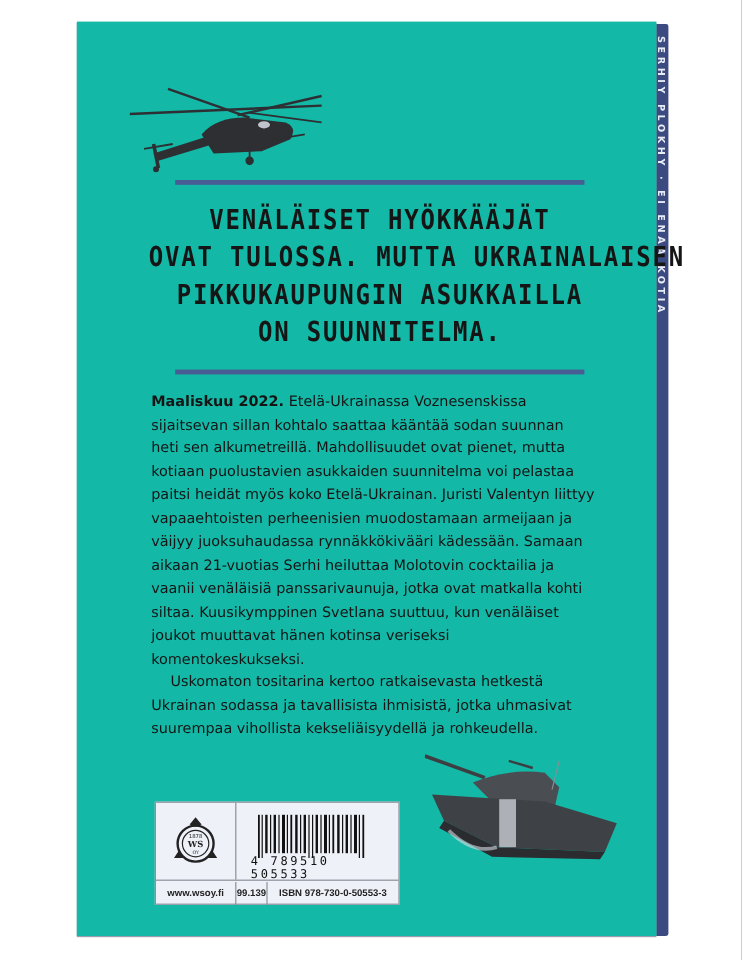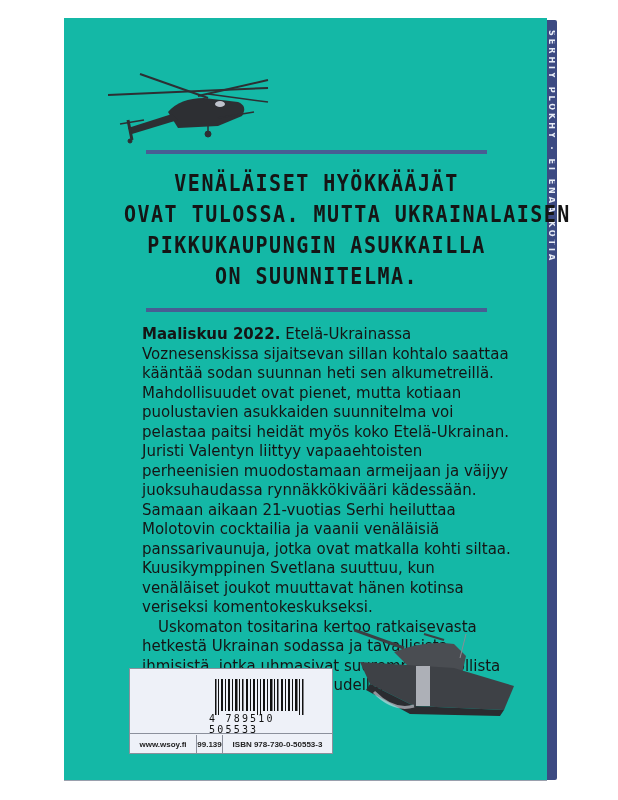--- a/index.html
+++ b/index.html
@@ -25,22 +25,22 @@
     .rule.top { top:132px; }
     .rule.bottom { top:290px; }
     .headline {
       position:absolute; left:60px; top:150px; width:385px; text-align:center;
       font-family:"DejaVu Sans Mono", monospace; font-weight:bold; font-size:20px;
       line-height:27px; color:#151515; letter-spacing:1.5px; transform:scaleY(1.15);
       transform-origin:top center;
     }
     .headline div { white-space:nowrap; }
     .body {
-      position:absolute; left:78px; top:307px; width:370px;
-      font-family:"DejaVu Sans", sans-serif; font-size:15px; line-height:19.5px; color:#151515;
+      position:absolute; left:62px; top:307px; width:370px;
+      font-family:"DejaVu Sans", sans-serif; font-size:12px; line-height:19.5px; color:#151515;
     }
     .body p { margin:0; }
     .body .lead { font-weight:bold; }
     .body .indent { text-indent:16px; }
     .tank { position:absolute; left:290px; top:604px; width:170px; height:96px; }
     .isbn-box {
       position:absolute; left:65px; top:650px; width:202px; height:84px;
       border:1px solid #8b909c; background:#eef1f8; font-family:"Liberation Sans", sans-serif;
     }
     .logo-cell { position:absolute; left:0; top:0; width:66px; height:64px; border-right:1px solid #8b909c; }
@@ -107,20 +107,32 @@
       <path d="M6 40 L100 46 L160 64 L150 88 L60 84 L16 62 Z" fill="#3e4146"></path>
       <path d="M16 62 L60 84 L150 88 L146 94 L56 92 L12 68 Z" fill="#2a2c30"></path>
       <rect x="62" y="44" width="14" height="40" fill="#c9ccd3" opacity="0.8"></rect>
       <line x1="70" y1="12" x2="90" y2="18" stroke="#3c3e42" stroke-width="2"></line>
       <line x1="112" y1="12" x2="106" y2="36" stroke="#8a8d94" stroke-width="1"></line>
       <path d="M20 70 Q40 90 60 84" stroke="#d8dbe2" stroke-width="3" fill="none" opacity="0.6"></path>
     </g>
   </svg>
 
   <div class="isbn-box">
+    <div class="logo-cell">
+      <svg width="66" height="64" viewBox="0 0 66 64">
+        <circle cx="33" cy="34" r="15" fill="none" stroke="#222" stroke-width="2"></circle>
+        <circle cx="33" cy="34" r="11" fill="none" stroke="#222" stroke-width="1"></circle>
+        <path d="M33 12 L28 18 L33 20 L38 18 Z" fill="#222"></path>
+        <path d="M15 46 L19 40 L23 46 Z" fill="#222"></path>
+        <path d="M43 46 L47 40 L51 46 Z" fill="#222"></path>
+        <text x="33" y="29" font-size="4.5" text-anchor="middle" fill="#222" font-family="DejaVu Sans, sans-serif">1878</text>
+        <text x="33" y="37" font-size="7" font-weight="bold" text-anchor="middle" fill="#222" font-family="DejaVu Serif, serif">WS</text>
+        <text x="33" y="43" font-size="4" text-anchor="middle" fill="#222" font-family="DejaVu Sans, sans-serif">OY</text>
+      </svg>
+    </div>
     <div class="barcode-cell">
       <svg width="135" height="64" viewBox="0 0 135 64">
         <g fill="#111">
           <rect x="18" y="10" width="1.5" height="36"></rect>
             <rect x="21" y="10" width="1" height="36"></rect>
           <rect x="24" y="10" width="2" height="32"></rect>
             <rect x="28" y="10" width="1" height="32"></rect>
           <rect x="31" y="10" width="2" height="32"></rect>
             <rect x="35" y="10" width="1" height="32"></rect>
           <rect x="38" y="10" width="2.5" height="32"></rect>

